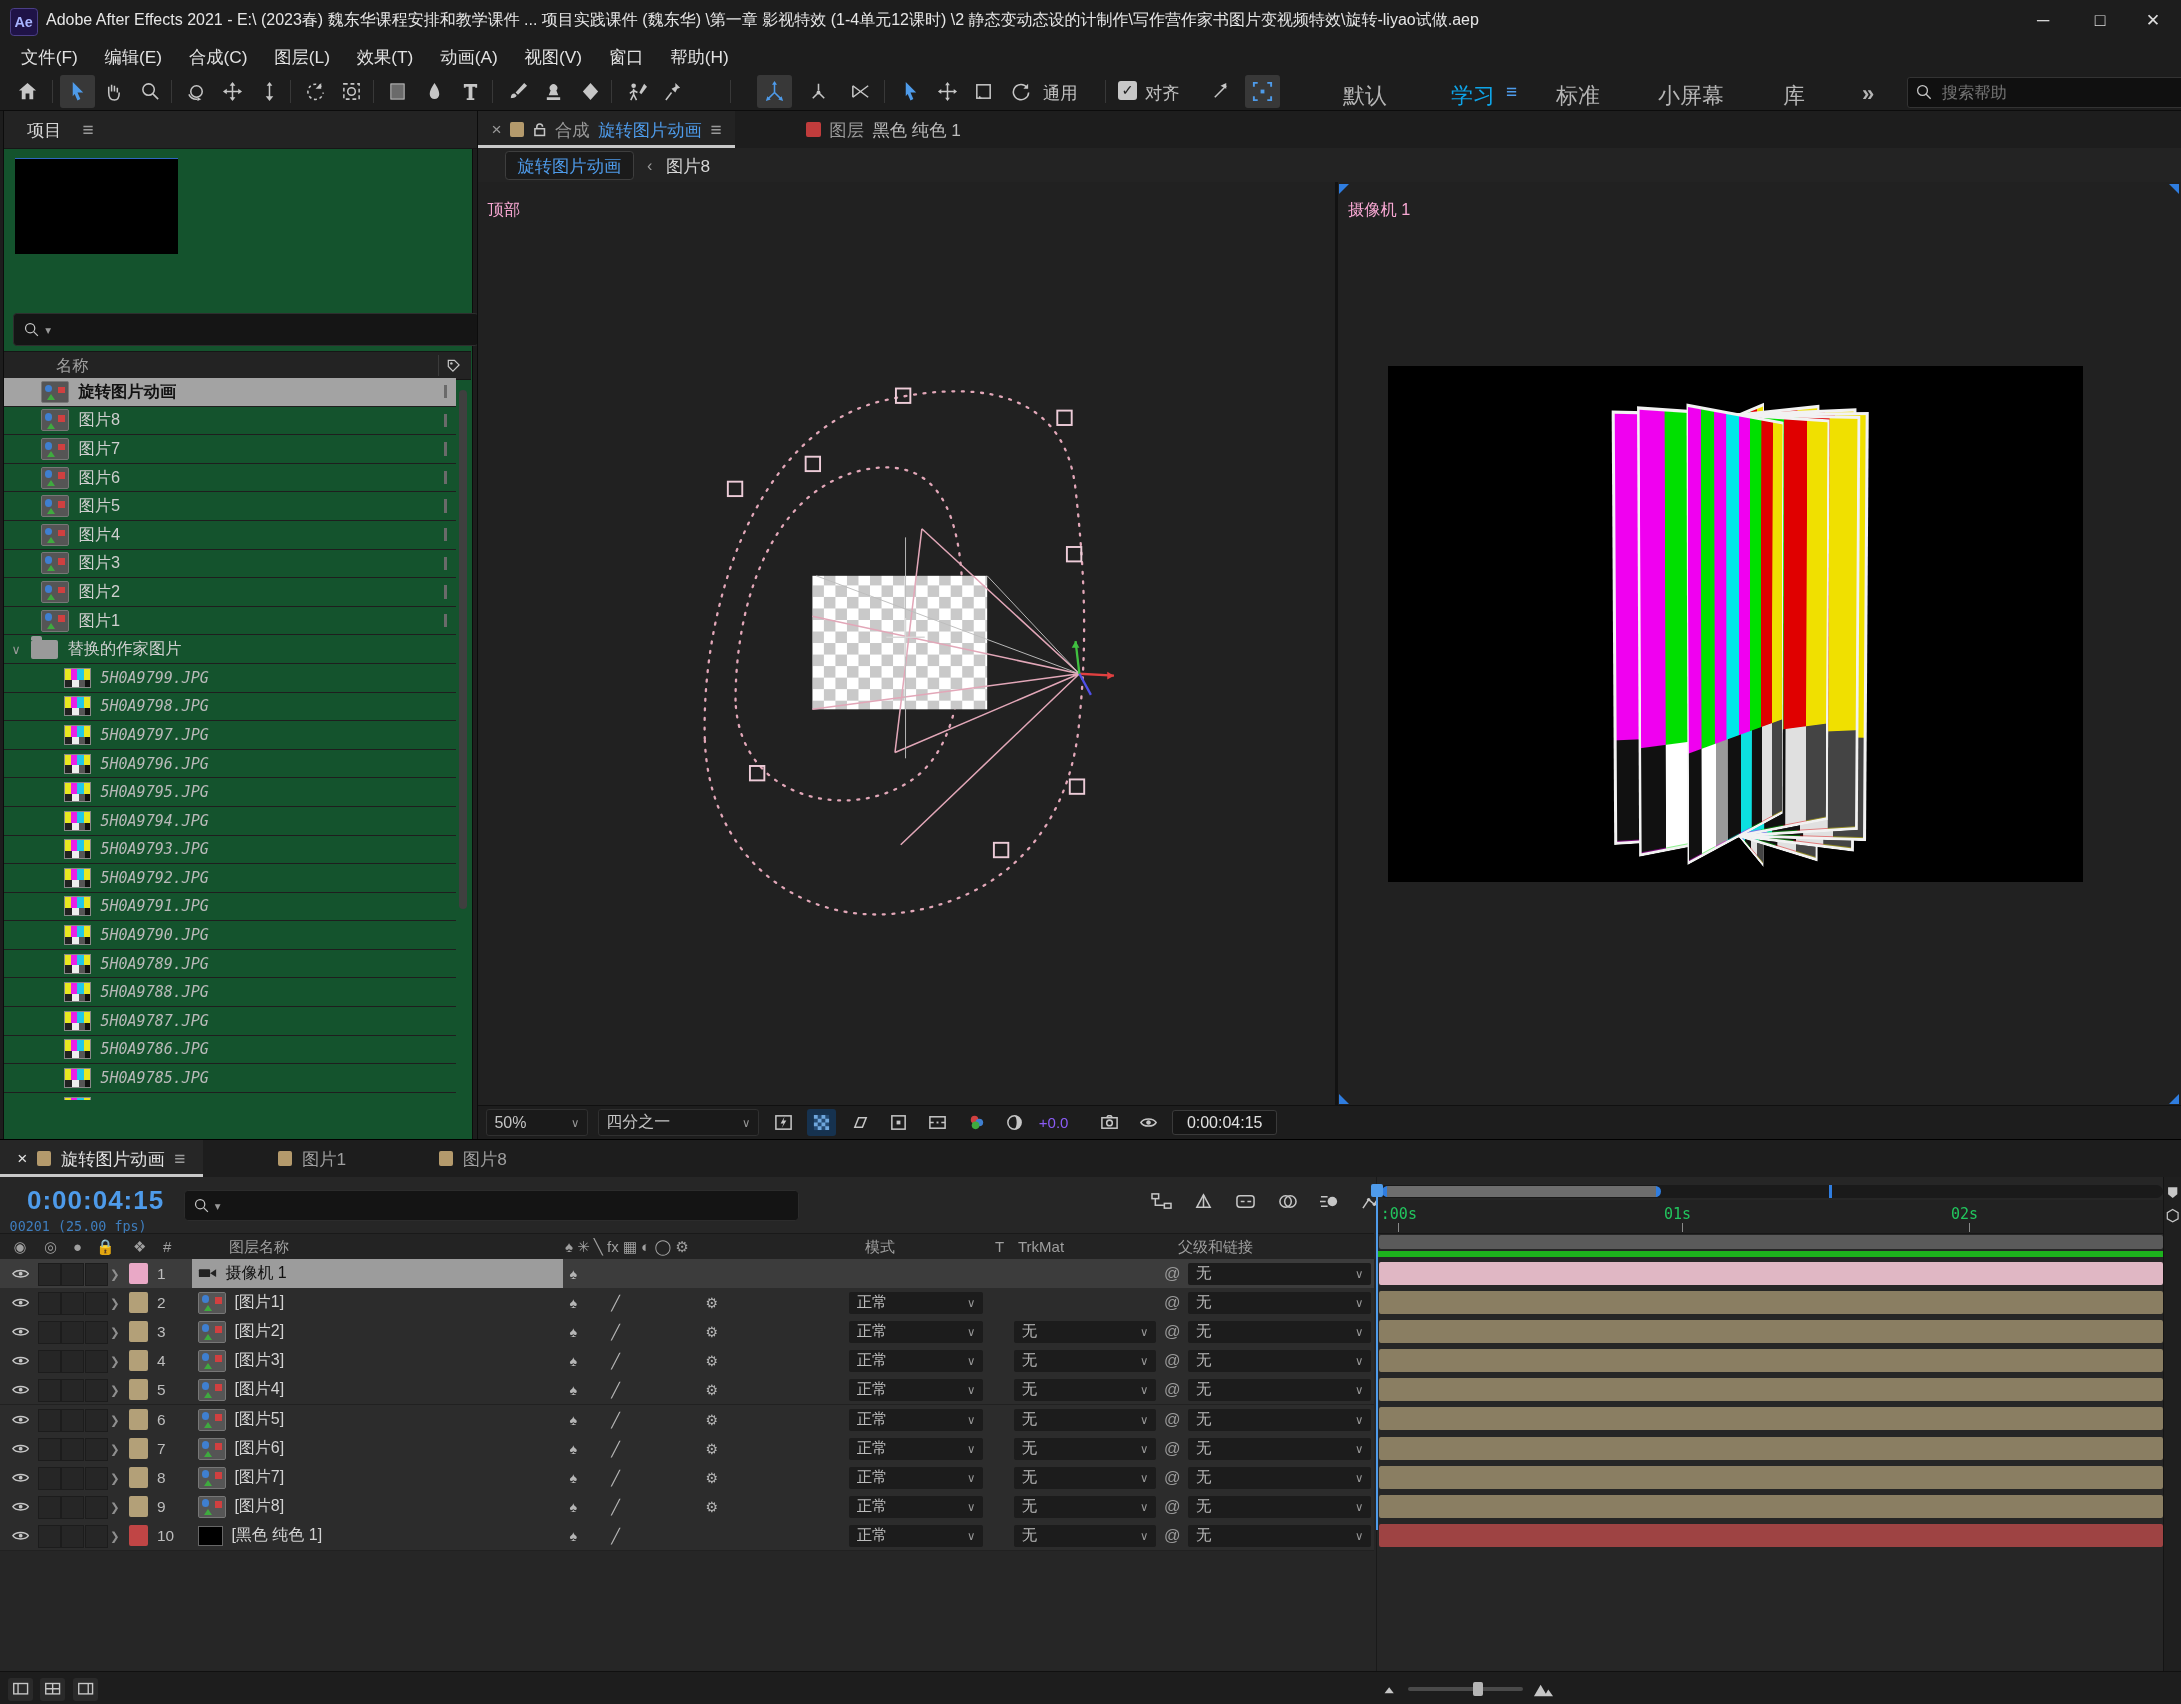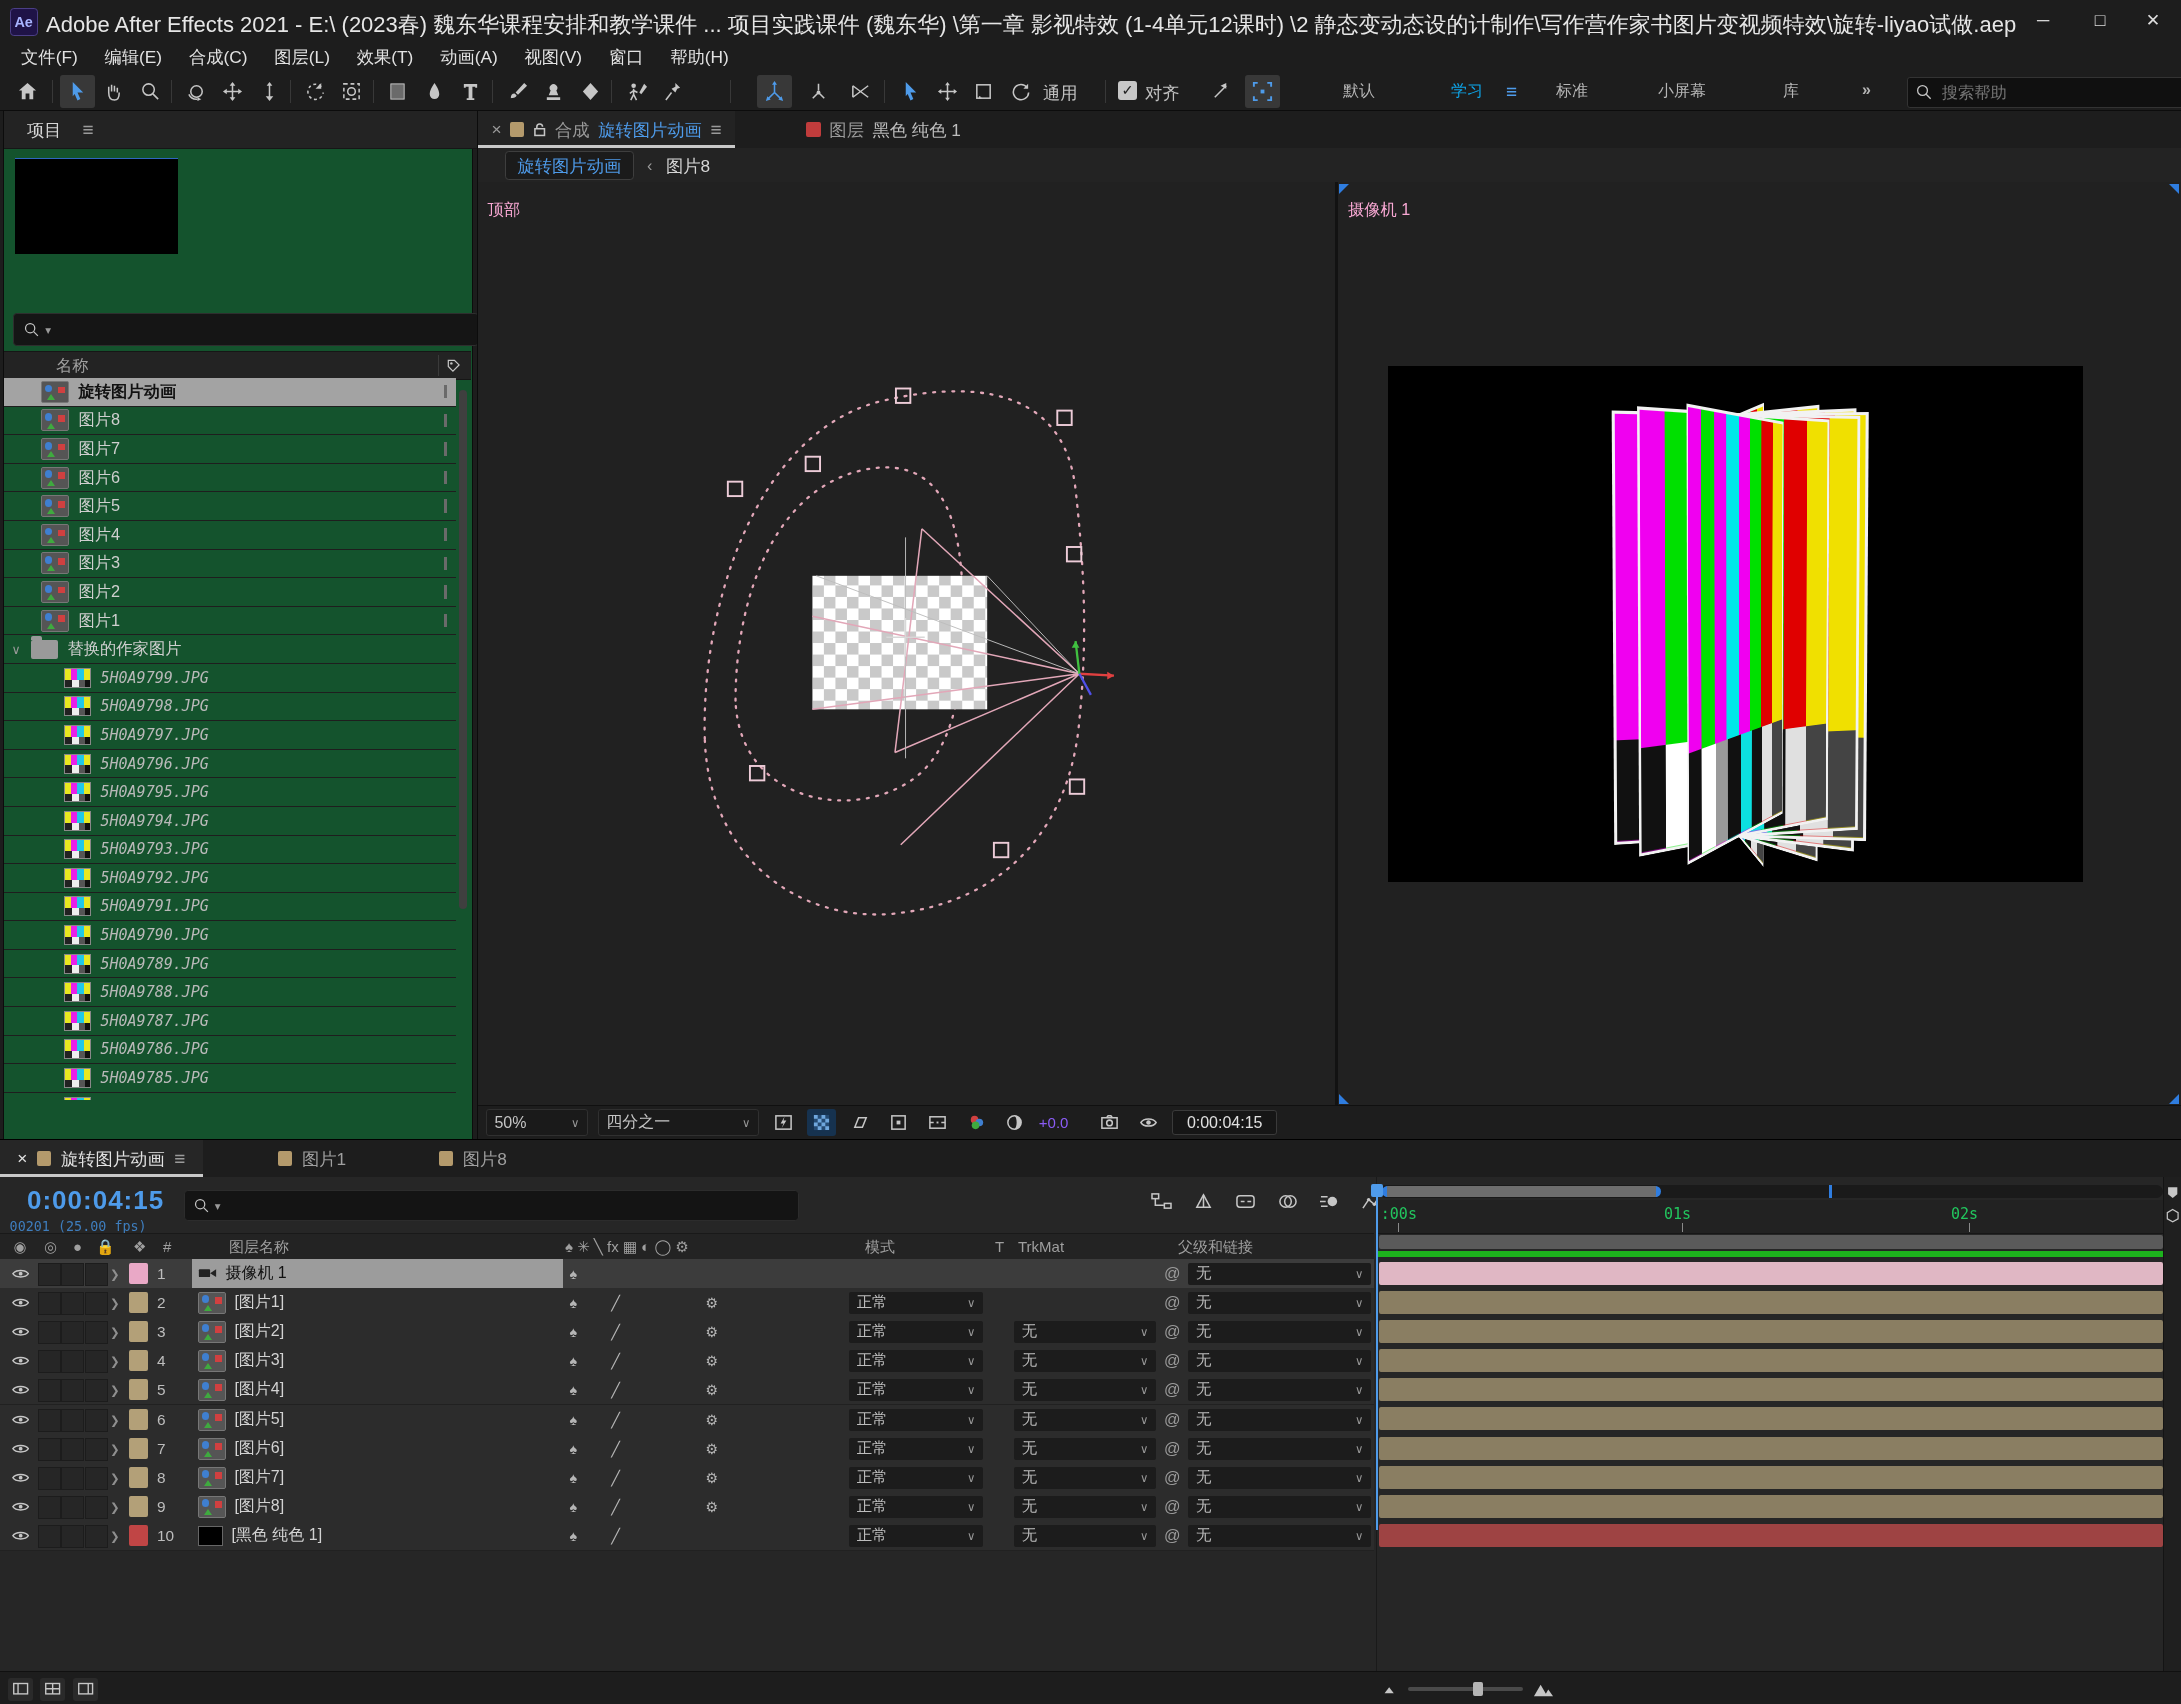--- a/index.html
+++ b/index.html
@@ -8,33 +8,33 @@
        overflow:hidden;font-size:16.3px;-webkit-font-smoothing:antialiased;}
   .abs{position:absolute;}
   svg{display:block;}
   .ic{stroke:#c6c6c6;fill:none;stroke-width:1.6;}
   .icf{fill:#c6c6c6;stroke:none;}
 
   
   #titlebar{left:0;top:0;width:2182px;height:40px;background:#1d1d1d;border-bottom:1px solid #111;}
   #ae-badge{left:9.6px;top:7.7px;width:26px;height:26px;background:#1f1347;border:1px solid #4b3f86;
             border-radius:3.8px;color:#a8b4ff;font-weight:bold;font-size:14.4px;display:flex;align-items:center;justify-content:center;}
-  #window-title{left:46px;top:9.6px;color:#e6e6e6;font-size:22px;white-space:nowrap;}
+  #window-title{left:46px;top:9.6px;color:#e6e6e6;font-size:16px;white-space:nowrap;}
   .wbtn{top:0;width:58px;height:40px;display:flex;align-items:center;justify-content:center;color:#dedede;font-size:17.3px;}
   
   #menubar{left:0;top:40px;width:2182px;height:33px;background:#1d1d1d;display:flex;align-items:center;padding-left:7.7px;}
   .menu-item{padding:0 13.4px;color:#e2e2e2;font-size:17.3px;}
   
   #toolbar{left:0;top:73px;width:2182px;height:37px;background:#1d1d1d;border-bottom:1px solid #0d0d0d;}
   .tool{position:absolute;top:1.9px;width:35px;height:33px;display:flex;align-items:center;justify-content:center;border-radius:2.9px;}
   .tool.active{background:#383838;}
   .tool.active .ic{stroke:#4e9bea;} .tool.active .icf{fill:#4e9bea;}
   .tsep{position:absolute;top:6.7px;width:1px;height:23px;background:#383838;}
   .tlabel{position:absolute;top:7.7px;color:#c0c0c0;font-size:17.3px;}
-  .ws{position:absolute;top:7.7px;font-size:16px;color:#b5b5b5;}
+  .ws{position:absolute;top:7.7px;font-size:22px;color:#b5b5b5;}
   .ws.active{color:#0ea5e9;}
   #ws-menu{color:#4e9bea;font-size:19px;}
   #help-search{left:1907px;top:3.8px;width:267px;height:29px;background:#101010;border:1px solid #333;border-radius:2.9px;display:flex;align-items:center;padding:0 7.7px;gap:7.7px;}
   #help-search input{background:transparent;border:none;outline:none;color:#bbb;font-size:16.3px;width:192px;font-family:inherit;}
   #snap-box{position:absolute;top:7.7px;width:19px;height:19px;background:#c7c7c7;border-radius:2.9px;color:#222;font-size:14.4px;display:flex;align-items:center;justify-content:center;}
 
   
   #project-panel{left:2.9px;top:110px;width:468px;height:1029px;background:#14532d;border:1px solid #0c0c0c;}
   #project-header{left:0;top:0;width:100%;height:37px;background:#232323;border-bottom:1px solid #161616;display:flex;align-items:center;padding-left:23px;gap:21px;}
   #project-title{color:#d6d6d6;font-size:17.3px;}

